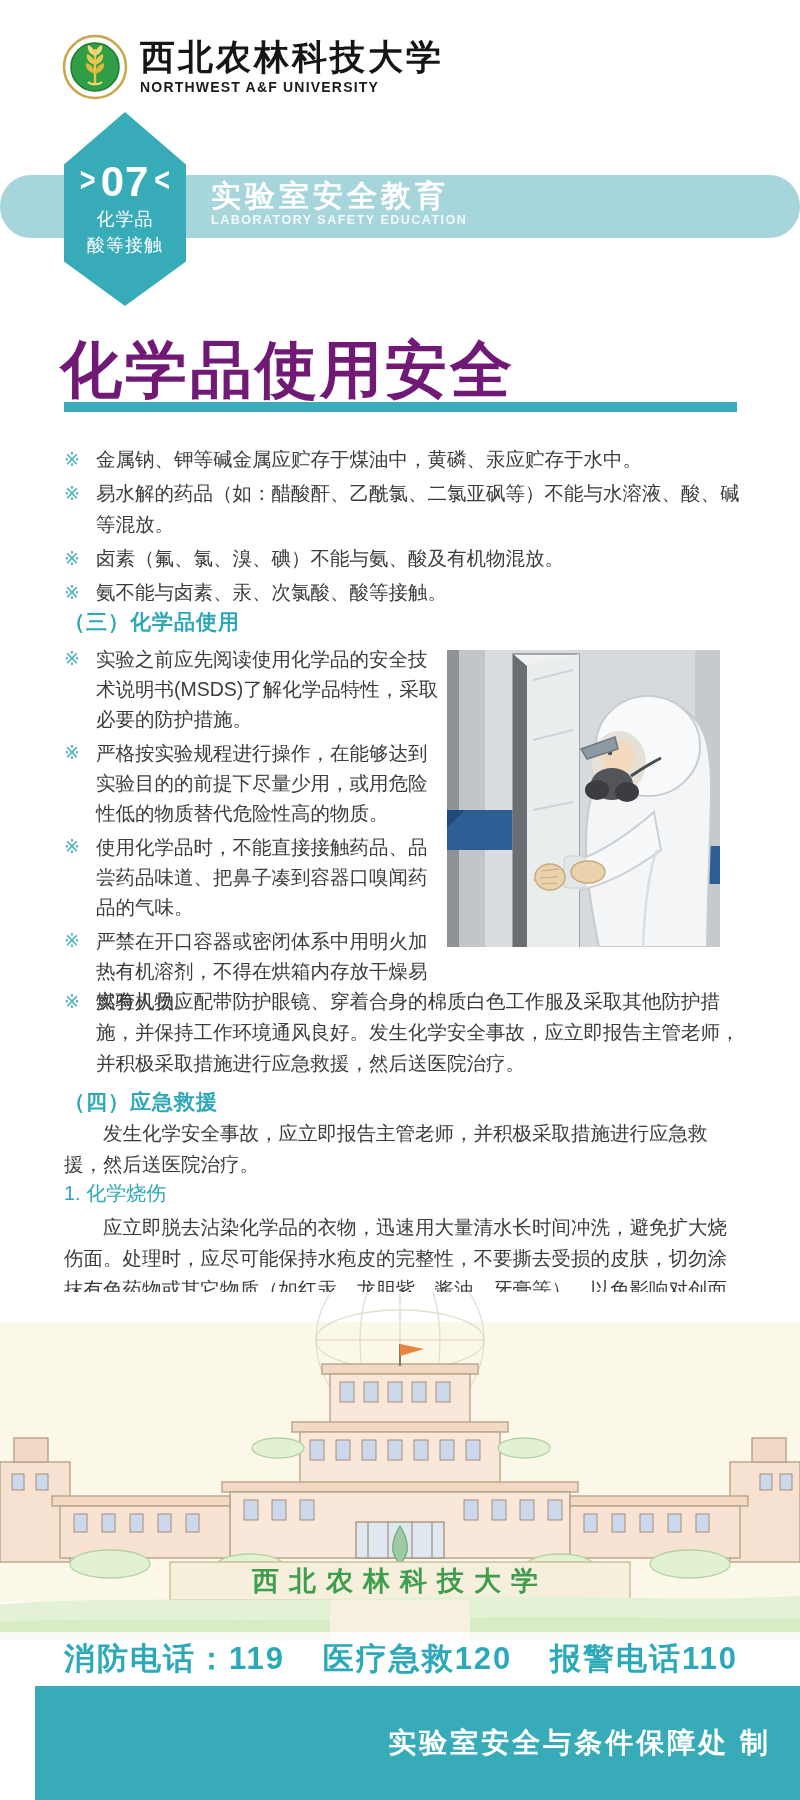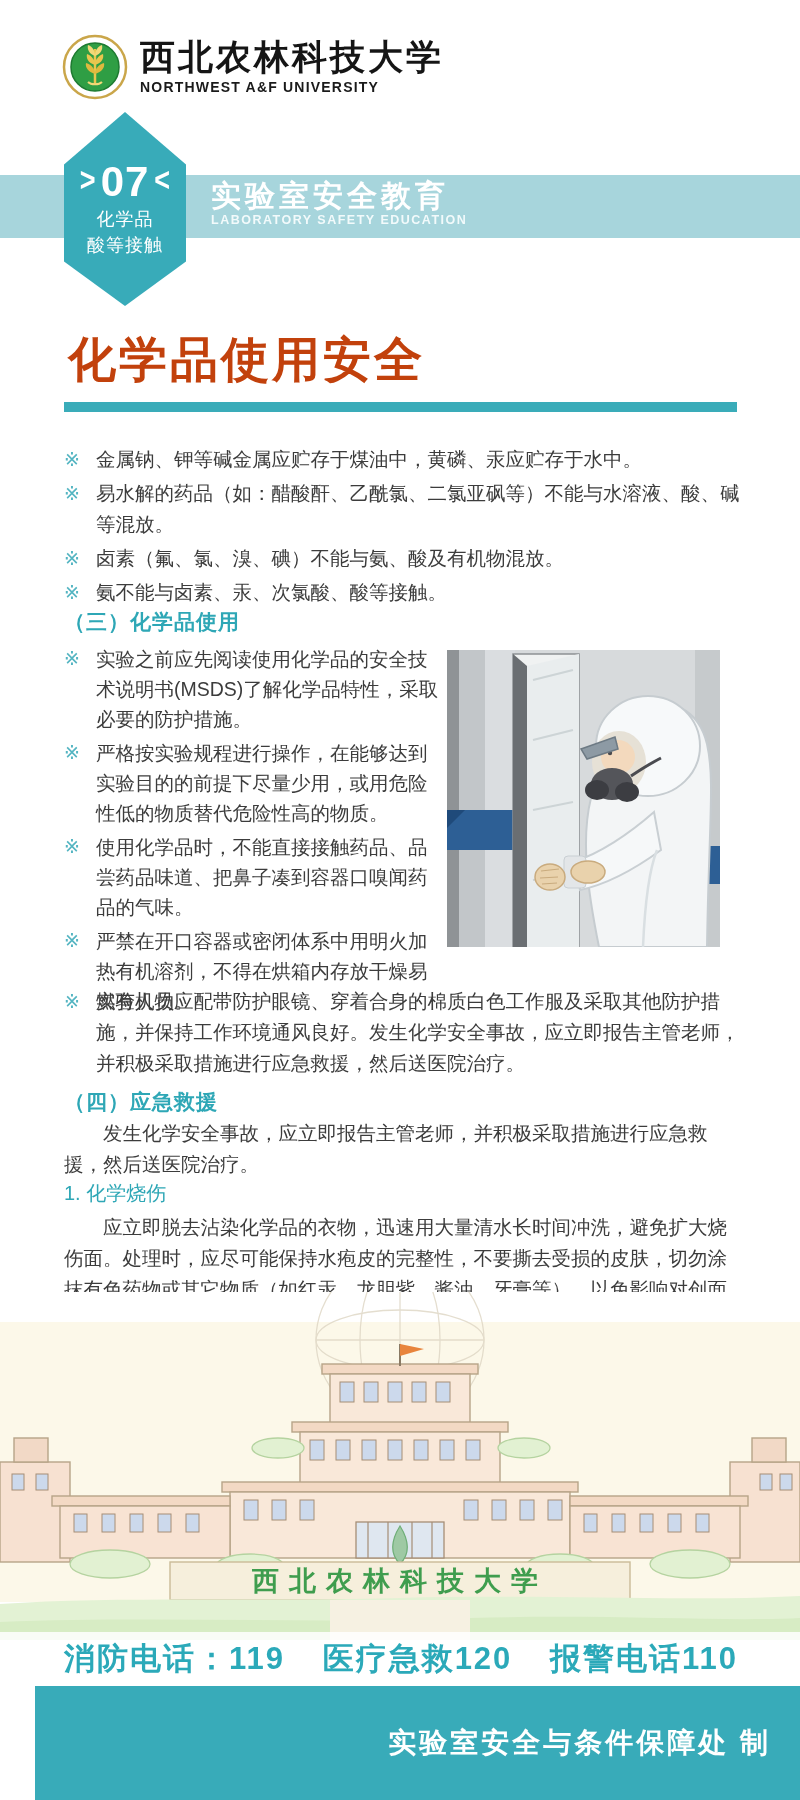--- a/index.html
+++ b/index.html
@@ -8,37 +8,37 @@
 
   
   .logo-row{position:absolute;left:62px;top:34px;display:flex;align-items:center;gap:12px;}
   .logo-badge{width:66px;height:66px;flex:0 0 auto;}
   .univ-names{display:flex;flex-direction:column;line-height:1.05;}
   .univ-cn{font-family:"Liberation Serif","DejaVu Serif",serif;font-weight:bold;
            font-size:35px;color:#151515;letter-spacing:3px;}
   .univ-en{font-size:14px;font-weight:bold;color:#1a1a1a;letter-spacing:1.2px;margin-top:3px;}
 
   
-  .band{position:absolute;left:0;top:175px;width:800px;height:63px;background:#a7d5dc;z-index:1;}
+  .band{position:absolute;left:0;top:175px;width:800px;height:63px;background:#a7d5dc;z-index:1;border-radius:31px;}
   .band-text{position:absolute;left:211px;top:5px;color:#ffffff;}
   .band-cn{font-size:30px;font-weight:bold;letter-spacing:4px;line-height:32px;}
   .band-en{font-size:12.5px;font-weight:bold;letter-spacing:1.5px;color:#f2fafb;margin-top:1px;}
 
   
   .badge{position:absolute;left:64px;top:112px;width:122px;height:194px;background:#38abb9;z-index:2;
          clip-path:polygon(50% 0,100% 27%,100% 77%,50% 100%,0 77%,0 27%);
          display:flex;flex-direction:column;align-items:center;color:#ffffff;}
   .badge-number-row{margin-top:46px;display:flex;align-items:center;gap:5px;font-weight:bold;}
   .badge-chevron{font-size:27px;transform:scaleY(1.25);position:relative;top:-2px;}
   .badge-number{font-size:42px;letter-spacing:1px;}
   .badge-line{font-size:18px;font-weight:normal;line-height:26px;letter-spacing:1px;}
 
   
-  .main-title{position:absolute;left:68px;top:328px;font-size:48px;font-weight:bold;
-              color:#c2410c;letter-spacing:3px;}
+  .main-title{position:absolute;left:60px;top:328px;font-size:62px;font-weight:bold;
+              color:#701a75;letter-spacing:3px;}
   .title-rule{position:absolute;left:64px;top:402px;width:673px;height:10px;background:#3aacb9;}
 
   
   .bullet-item{position:relative;padding-left:32px;font-size:19.5px;line-height:31px;
                color:#3c3c3c;margin-bottom:3px;}
   .bullet-mark{position:absolute;left:0;top:0;color:#54b5c2;font-size:19px;}
   .storage-list{position:absolute;left:64px;top:444px;width:676px;}
 
   .sec-heading{position:absolute;left:64px;font-size:21px;font-weight:bold;color:#2ea7b6;
                letter-spacing:1px;}

